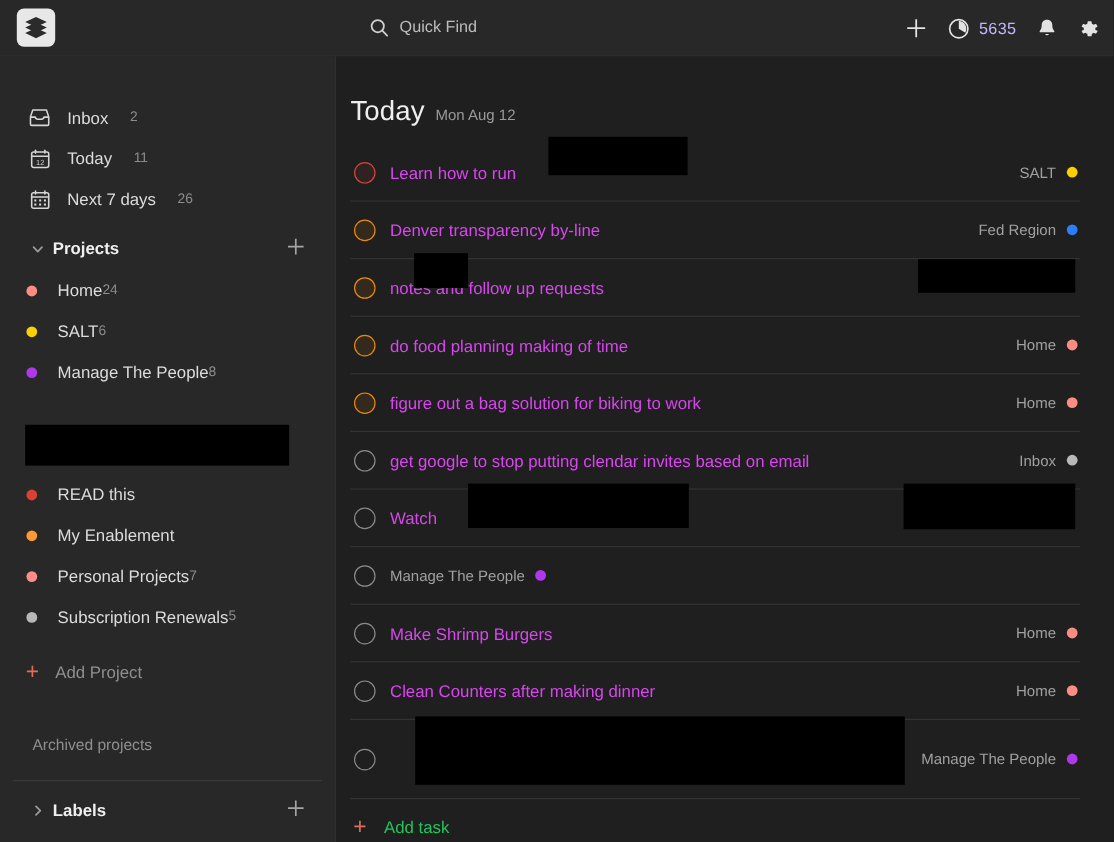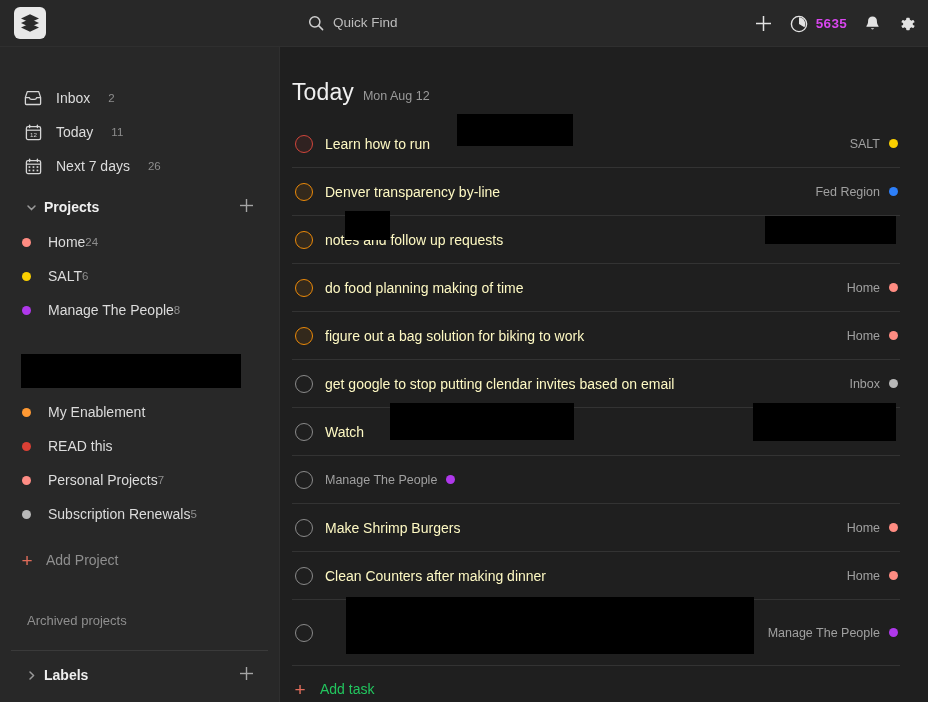--- a/index.html
+++ b/index.html
@@ -33,21 +33,21 @@
     margin-left: 28px; cursor: text;
   }
   .quickfind .qf-label { color: #bdbdbd; font-size: 13.5px; }
 
   .topbar-right {
     position: absolute; right: 12px; top: 0; height: 47px;
     display: flex; align-items: center; gap: 17px;
   }
   .ticon { display: flex; align-items: center; justify-content: center; cursor: pointer; }
   .karma { display: flex; align-items: center; gap: 8px; cursor: pointer; }
-  .karma-num { color: #d946ef; font-size: 13.5px; font-weight: 700; letter-spacing: .3px; }
+  .karma-num { color: #c4b5fd; font-size: 13.5px; font-weight: 400; letter-spacing: .3px; }
 
   
   .body { flex: 1; display: flex; min-height: 0; }
 
   
   .sidebar {
     width: 280px; flex: 0 0 280px;
     background: #282828;
     border-right: 1px solid #2f2f2f;
     position: relative;
@@ -116,21 +116,21 @@
   }
   .task-row.tall { min-height: 66px; }
   .chk {
     width: 18px; height: 18px; border-radius: 50%;
     border: 1.6px solid #8a8a8a;
     flex: 0 0 18px; margin: 0 12px 0 3px;
     cursor: pointer;
   }
   .chk.p1 { border-color: #d1453b; background: rgba(209,69,59,.10); }
   .chk.p2 { border-color: #eb8909; background: rgba(235,137,9,.10); }
-  .task-text { color: #fef9c3; font-size: 14px; flex: 1; position: relative; }
+  .task-text { color: #d946ef; font-size: 14px; flex: 1; position: relative; }
   .task-meta { display: flex; align-items: center; gap: 9px; padding-right: 2px; }
   .meta-label { color: #a0a0a0; font-size: 12.5px; }
   .meta-dot { width: 9px; height: 9px; border-radius: 50%; flex: 0 0 9px; }
 
   .add-task {
     display: flex; align-items: center; gap: 14px;
     height: 46px; padding-left: 14px; cursor: pointer;
   }
   .add-task .at-plus { color: #e06c5a; font-size: 19px; line-height: 1; width: 12px; text-align: center; }
   .add-task .at-label { color: #22c55e; font-size: 14px; }
@@ -281,27 +281,27 @@
             <span class="dot" style="background: rgb(0, 0, 0); visibility: hidden;"></span>
             <span class="proj-label"></span>
             <span class="proj-count"></span>
           </div>
           <div class="proj-item">
             <span class="dot" style="background: rgb(126, 204, 73);"></span>
             <span class="proj-label">Enablement Project Lead</span>
             <span class="proj-count">2</span>
           </div>
           <div class="proj-item">
+            <span class="dot" style="background: rgb(219, 64, 53);"></span>
+            <span class="proj-label">READ this</span>
+            <span class="proj-count"></span>
+          </div>
+          <div class="proj-item">
             <span class="dot" style="background: rgb(255, 153, 51);"></span>
             <span class="proj-label">My Enablement</span>
-            <span class="proj-count"></span>
-          </div>
-          <div class="proj-item">
-            <span class="dot" style="background: rgb(219, 64, 53);"></span>
-            <span class="proj-label">READ this</span>
             <span class="proj-count"></span>
           </div>
           <div class="proj-item">
             <span class="dot" style="background: rgb(255, 141, 133);"></span>
             <span class="proj-label">Personal Projects</span>
             <span class="proj-count">7</span>
           </div>
           <div class="proj-item">
             <span class="dot" style="background: rgb(184, 184, 184);"></span>
             <span class="proj-label">Subscription Renewals</span>

